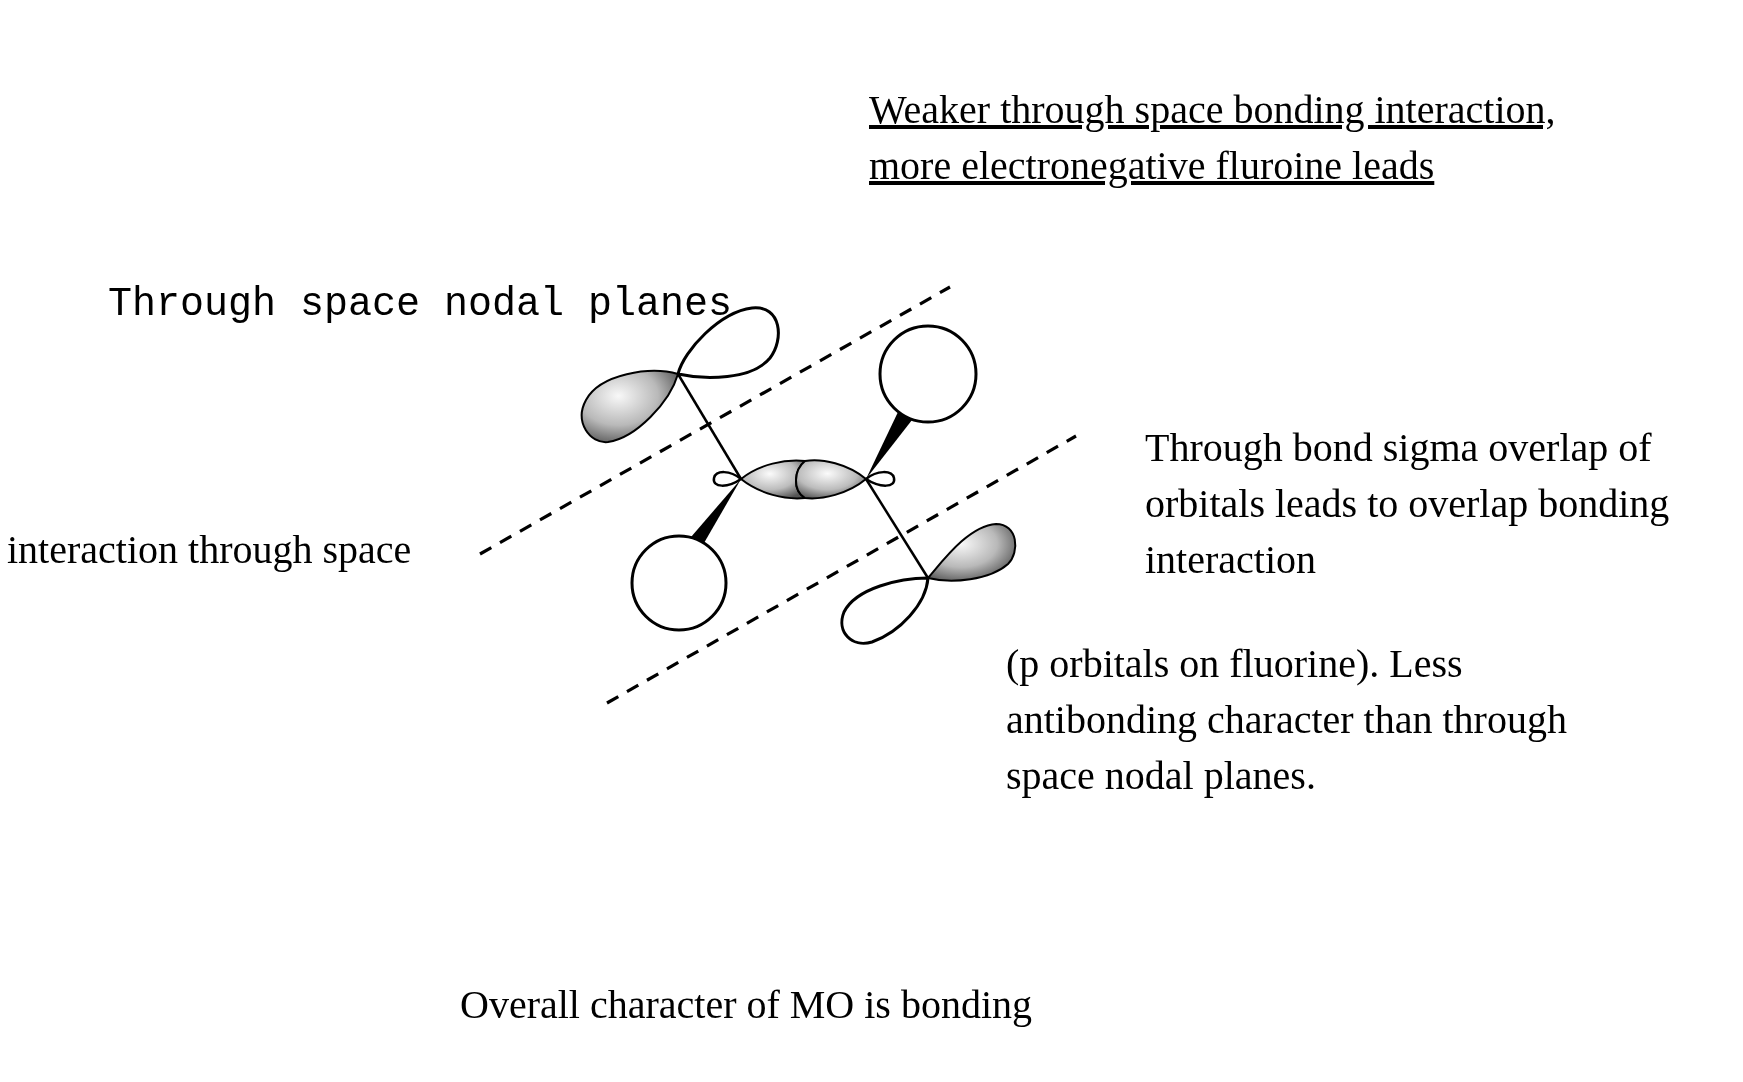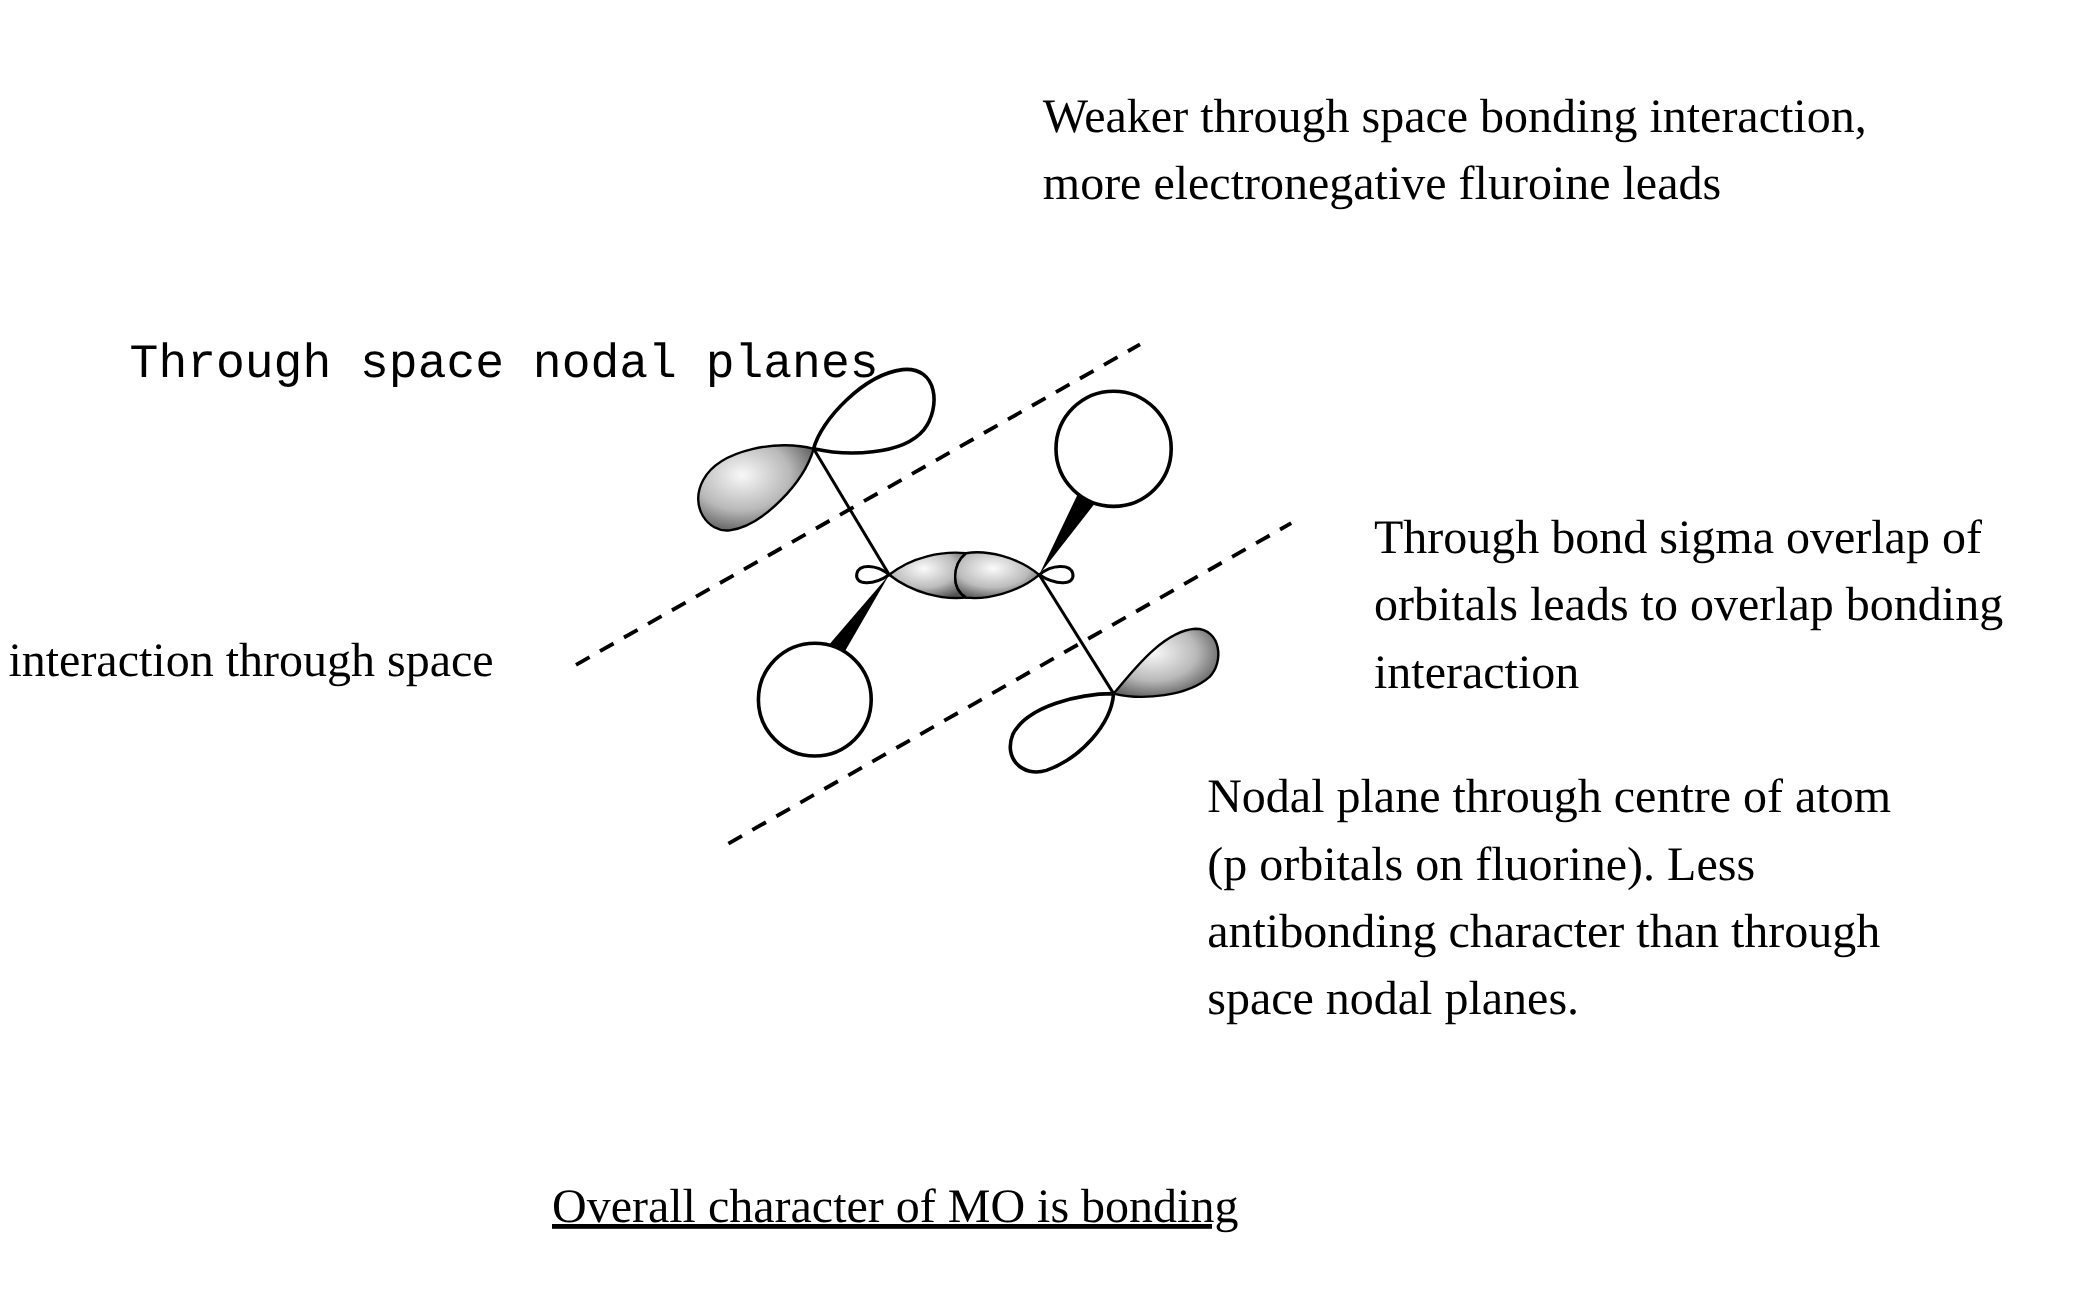--- a/index.html
+++ b/index.html
@@ -43,41 +43,40 @@
   <path d="M928,578 C942,562 968,526 996,524 C1018,524 1020,552 1008,564 C990,580 952,584 928,578 Z" fill="url(#lobeGrad)" stroke="#000" stroke-width="2"></path>
   <path d="M928,578 C900,578 856,588 844,612 C836,632 852,648 872,642 C900,632 926,604 928,578 Z" fill="#fff" stroke="#000" stroke-width="3"></path>
 
   <path d="M741,479 C760,464 785,459 805,461 C794,470 792,490 805,498 C785,500 760,494 741,479 Z" fill="url(#sigmaGrad)" stroke="#000" stroke-width="2"></path>
   <path d="M866,479 C848,464 822,458 805,461 C794,470 792,490 805,498 C822,500 848,494 866,479 Z" fill="url(#sigmaGrad)" stroke="#000" stroke-width="2"></path>
 
   <path d="M741,479 C730,470 716,470 714,478 C712,488 728,488 741,479 Z" fill="#fff" stroke="#000" stroke-width="2.5"></path>
   <path d="M866,479 C877,470 892,470 894,478 C896,488 880,488 866,479 Z" fill="#fff" stroke="#000" stroke-width="2.5"></path>
 </svg>
 
-<div class="label" style="left:869px; top:69px;">
+<div class="label" style="left:869px; top:82px;text-decoration:underline;">
   <span>Weaker through space bonding interaction,</span>
   <span>more electronegative fluroine leads</span>
 </div>
 
 <div class="label" style="left:108px; top:277px;font-family:Liberation Mono, monospace;">
   <span>Through space nodal planes</span>
 </div>
 
 <div class="label" style="left:1145px; top:405px;margin-top:15px;">
   <span>Through bond sigma overlap of</span>
   <span>orbitals leads to overlap bonding</span>
   <span>interaction</span>
 </div>
 
 <div class="label" style="left:7px; top:522px;">
   <span>interaction through space</span>
 </div>
 
 <div class="label" style="left:1006px; top:636px;">
-  <span>Nodal plane through centre of atom</span>
   <span>(p orbitals on fluorine). Less</span>
   <span>antibonding character than through</span>
   <span>space nodal planes.</span>
 </div>
 
-<div class="label" style="left:460px; top:977px;text-decoration:underline;">
+<div class="label" style="left:460px; top:977px;">
   <span>Overall character of MO is bonding</span>
 </div>
 
 </body></html>

